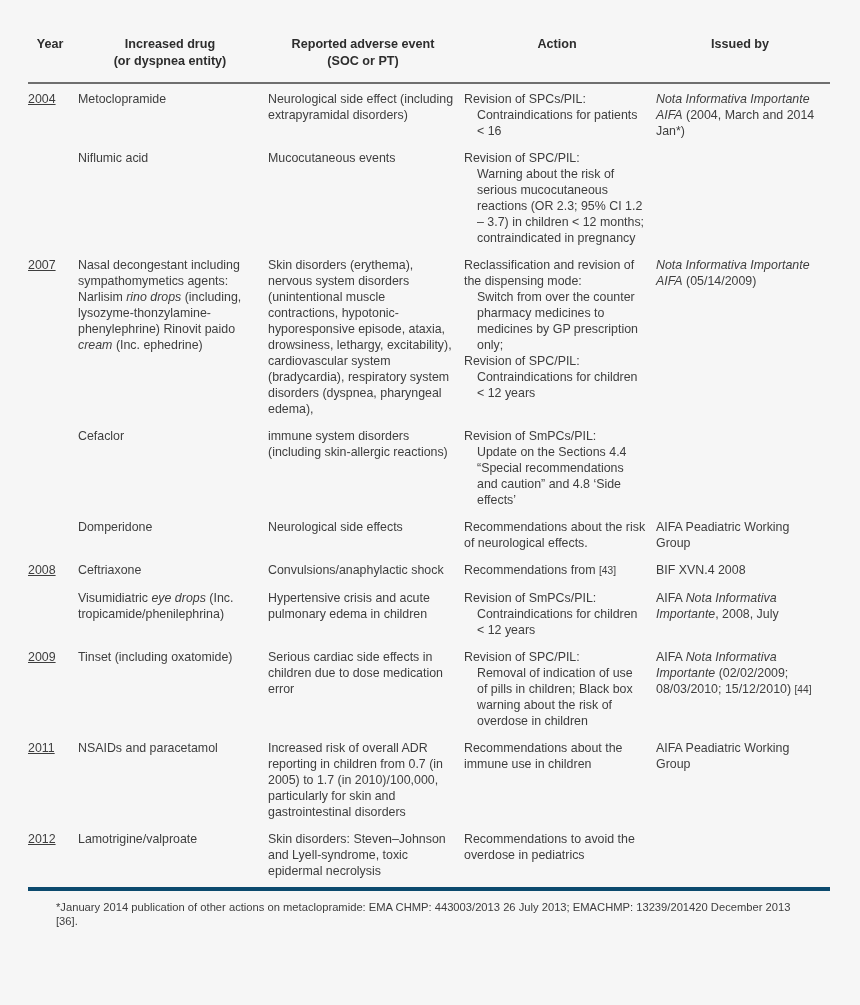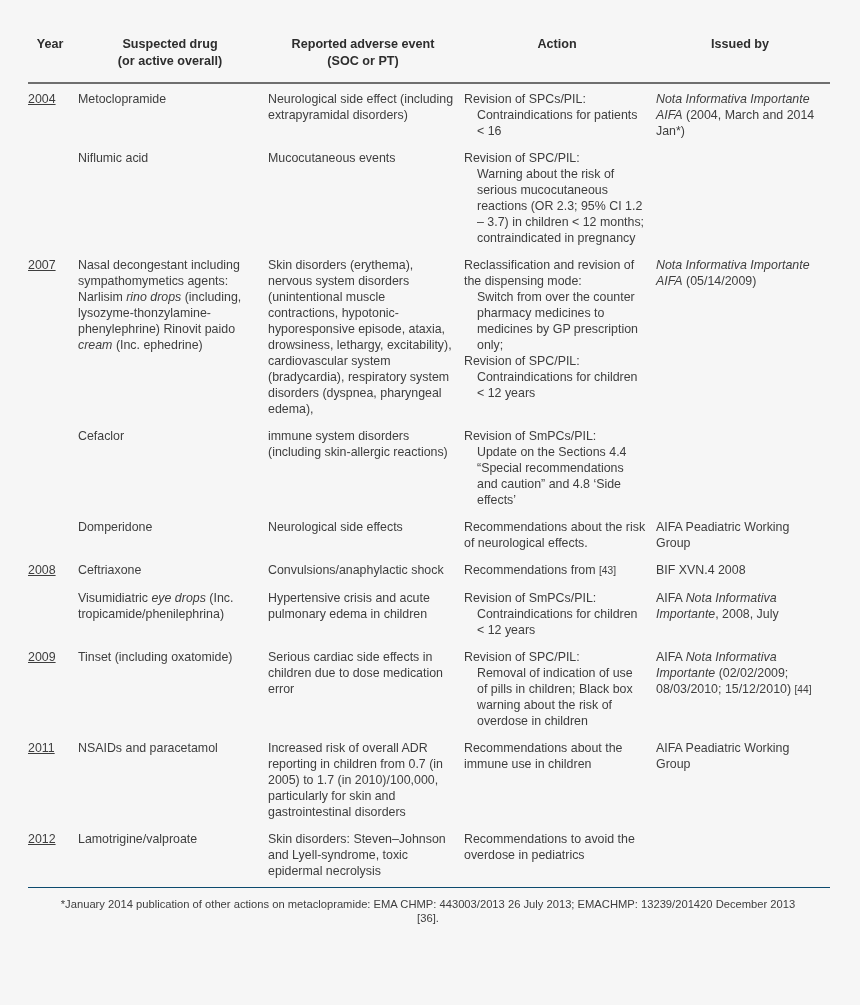--- a/index.html
+++ b/index.html
@@ -12,21 +12,21 @@
     color: #3e3e3e;
     overflow: hidden;
   }
   .table-wrap {
     margin: 24px 30px 0 28px;
   }
   table {
     border-collapse: collapse;
     width: 802px;
     table-layout: fixed;
-    border-bottom: 1px solid #0c4a6e;
+    border-bottom: 4px solid #0c4a6e;
   }
   col.c-year   { width: 50px;  }
   col.c-drug   { width: 190px; }
   col.c-event  { width: 196px; }
   col.c-action { width: 192px; }
   col.c-issued { width: 174px; }
   thead th {
     font-weight: bold;
     font-size: 12.6px;
     line-height: 17px;
@@ -46,21 +46,20 @@
   tbody tr:last-child td  { padding-bottom: 8px; }
   td.col-year { padding-right: 2px; text-decoration: underline; }
   .line { margin: 0; }
   .line.ind { padding-left: 13px; }
   .sm { font-size: 10.2px; }
   .footnote {
     margin: 9px 30px 0 28px;
     font-size: 11.2px;
     line-height: 14px;
     color: #3e3e3e;
-    text-align: center;
   }
 </style>
 </head>
 <body>
 
 <div class="table-wrap">
   <table>
     <colgroup>
       <col class="c-year">
         <col class="c-drug">
@@ -68,22 +67,22 @@
         <col class="c-action">
         <col class="c-issued">
     </colgroup>
     <thead>
       <tr>
         <th>
           <div>Year</div>
           <div></div>
         </th>
         <th>
-          <div>Suspected drug</div>
-          <div>(or active overall)</div>
+          <div>Increased drug</div>
+          <div>(or dyspnea entity)</div>
         </th>
         <th>
           <div>Reported adverse event</div>
           <div>(SOC or PT)</div>
         </th>
         <th>
           <div>Action</div>
           <div></div>
         </th>
         <th>

